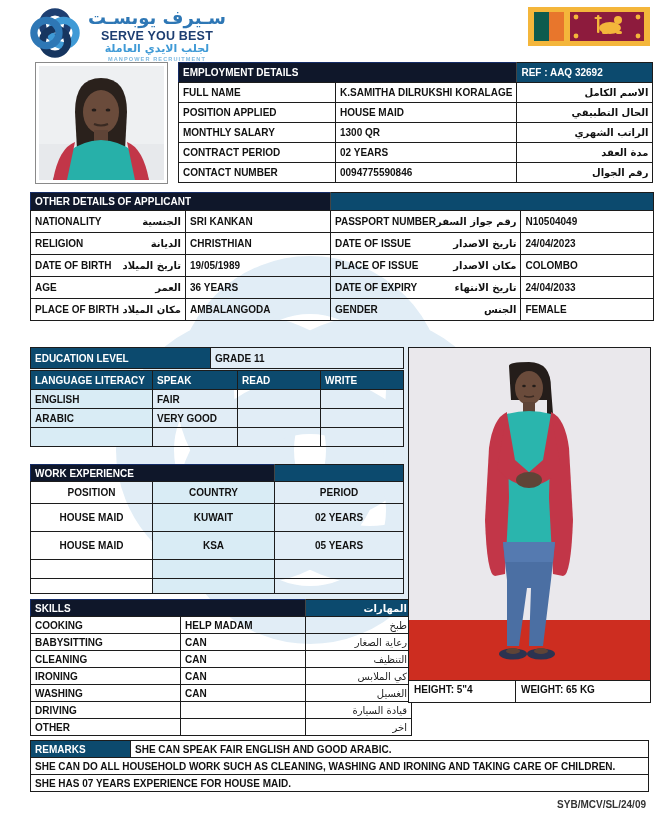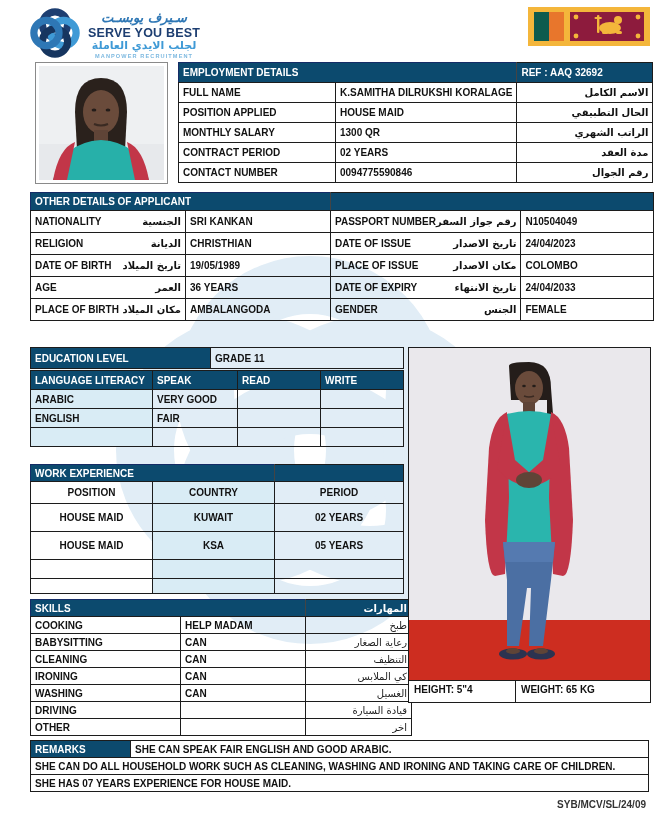--- a/index.html
+++ b/index.html
@@ -6,37 +6,37 @@
   body{
     width:655px;height:830px;background:#ffffff;position:relative;overflow:hidden;
     font-family:"Liberation Sans", sans-serif;color:#111;
   }
   .abs{position:absolute;}
   
   #watermark{left:55px;top:205px;width:510px;height:490px;z-index:0;pointer-events:none;}
   
   #brand{left:28px;top:6px;display:flex;align-items:center;gap:6px;z-index:2;}
   .brand-text{display:flex;flex-direction:column;align-items:center;line-height:1.15;}
-  .brand-ar{font-size:13px;font-weight:bold;color:#2e77b5;font-family:"DejaVu Sans",sans-serif;direction:rtl;font-style:italic;}
+  .brand-ar{font-size:18px;font-weight:bold;color:#2e77b5;font-family:"DejaVu Sans",sans-serif;direction:rtl;}
   .brand-en{font-size:12.5px;font-weight:bold;color:#1d3e71;letter-spacing:0.2px;}
   .brand-ar2{font-size:11px;font-weight:bold;color:#3f9ad6;font-family:"DejaVu Sans",sans-serif;direction:rtl;}
   .brand-en2{font-size:5.6px;font-weight:bold;color:#7db9e0;letter-spacing:1.1px;}
   #flag-box{left:528px;top:7px;z-index:2;}
   
   #headshot-frame{left:35px;top:62px;width:133px;height:122px;background:#fff;border:1px solid #8a8a8a;box-sizing:border-box;padding:3px;z-index:2;}
   #fullbody-frame{left:408px;top:347px;width:243px;height:356px;border:1.5px solid #1c1c1c;box-sizing:border-box;background:#fff;z-index:2;}
   #fullbody-photo{width:100%;height:332px;display:block;}
   #physical-row{display:flex;border-top:1.5px solid #1c1c1c;height:21px;}
   #physical-row .pcell{font-size:10px;font-weight:bold;padding:3px 0 0 5px;box-sizing:border-box;}
   #physical-row .pcell:first-child{width:107px;border-right:1.5px solid #1c1c1c;}
   #physical-row .pcell:last-child{flex:1;}
   
   table{border-collapse:collapse;table-layout:fixed;z-index:1;}
   td{border:1px solid #1c1c1c;font-size:10px;font-weight:bold;padding:0 4px;overflow:hidden;white-space:nowrap;background:transparent;box-sizing:border-box;}
-  .hdr{background:#0c4a6e;color:#ffffff;border-color:#152c66 #444 #1c1c1c #152c66;}
+  .hdr{background:#0f172a;color:#ffffff;border-color:#152c66 #444 #1c1c1c #152c66;}
   .hdr-plain{background:#0c4a6e;color:#ffffff;}
   .ar{font-family:"DejaVu Sans",sans-serif;direction:rtl;}
   .lblcell{display:flex;justify-content:space-between;align-items:center;}
   .tint{background:#d9ecf5;}
   .ctr{text-align:center;}
   .rgt{text-align:right;}
   .thin{font-weight:normal;color:#222;}
   #emp-table{left:178px;top:62px;}  #emp-table td{height:20px;}
   #other-table{left:30px;top:192px;} #other-table td{height:22px;} #other-table .trow-hdr td{height:18px;}
   #edu-table{left:30px;top:347px;}  #edu-table td{height:21px;}
@@ -269,28 +269,28 @@
       <col style="width:83px">
     </colgroup>
   <tbody>
       <tr>
     <td class="hdr-plain">LANGUAGE LITERACY</td>
     <td class="hdr-plain">SPEAK</td>
     <td class="hdr-plain">READ</td>
     <td class="hdr-plain">WRITE</td>
   </tr>
   <tr>
+    <td class="tint">ENGLISH</td>
+    <td>FAIR</td>
+    <td></td>
+    <td></td>
+  </tr>
+  <tr>
     <td class="tint">ARABIC</td>
     <td>VERY GOOD</td>
-    <td></td>
-    <td></td>
-  </tr>
-  <tr>
-    <td class="tint">ENGLISH</td>
-    <td>FAIR</td>
     <td></td>
     <td></td>
   </tr>
   <tr>
     <td class="tint"></td>
     <td></td>
     <td></td>
     <td></td>
   </tr>
 </tbody>

